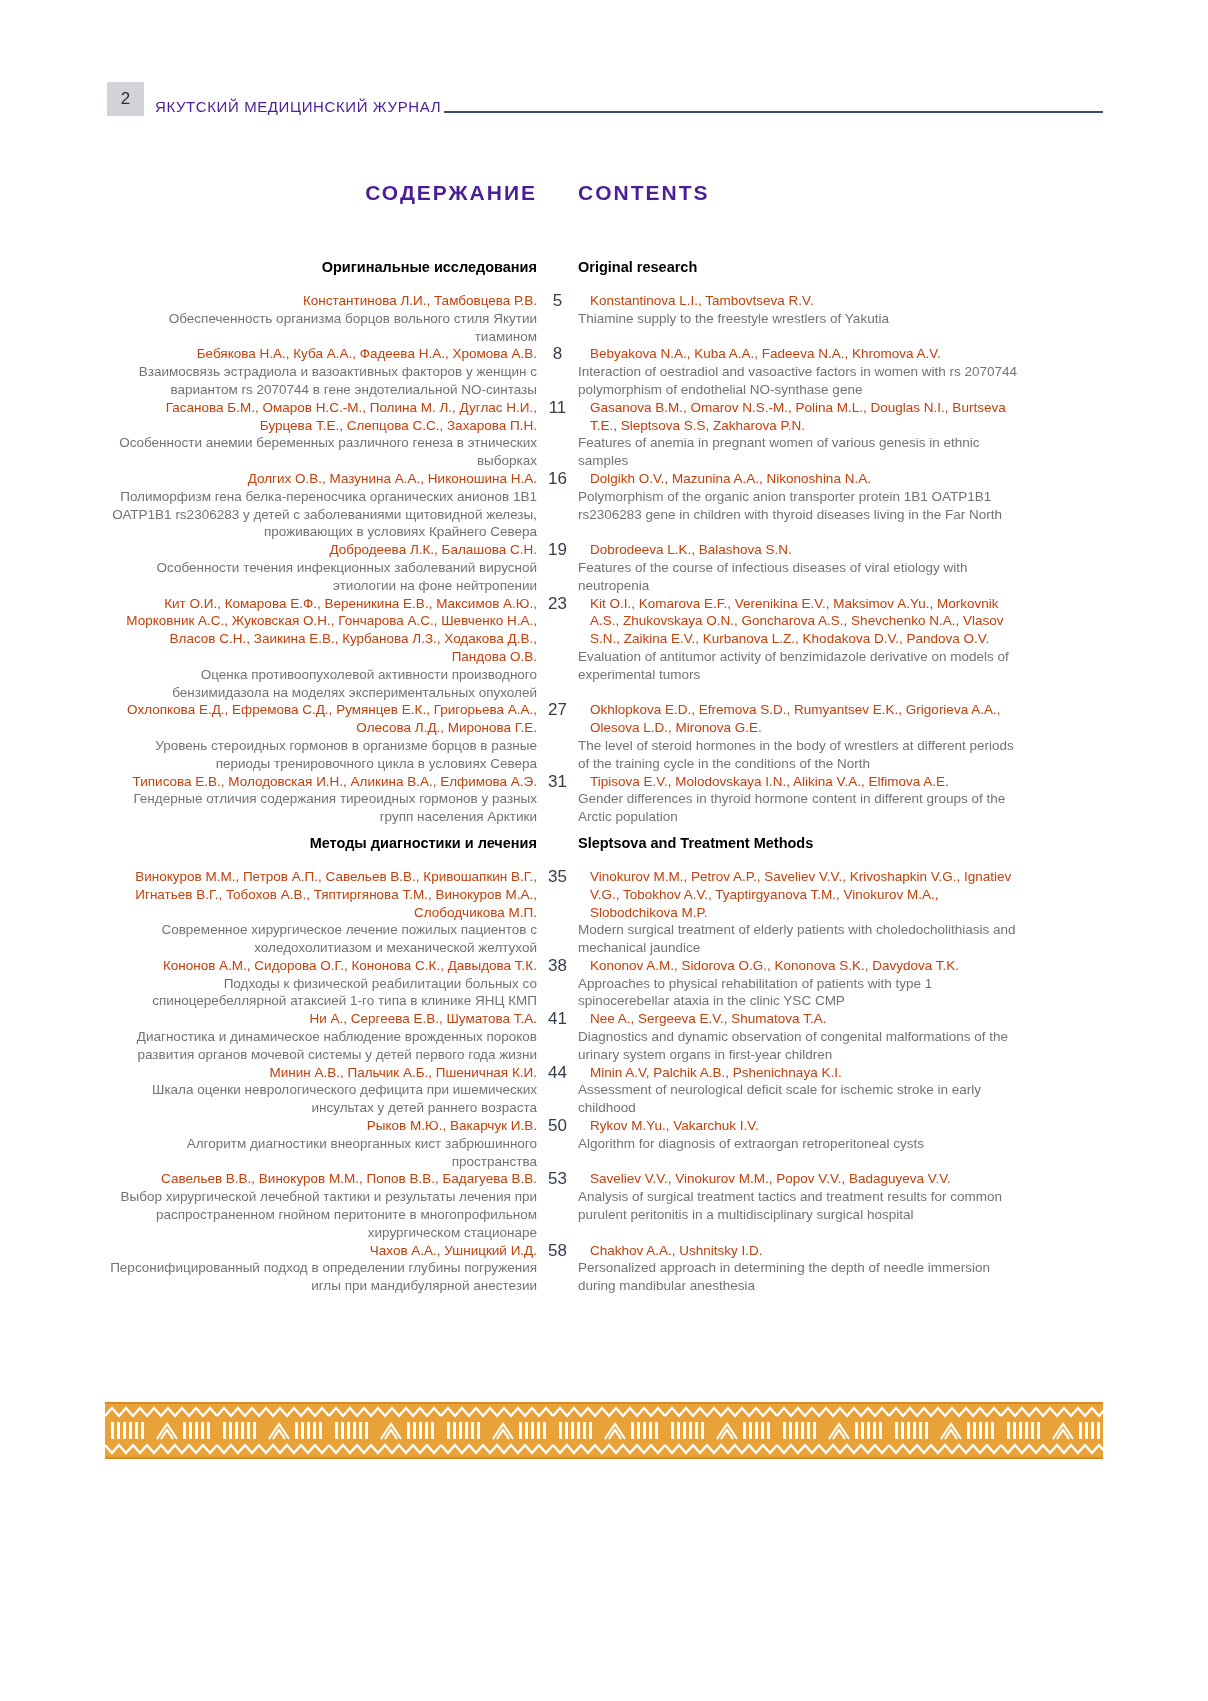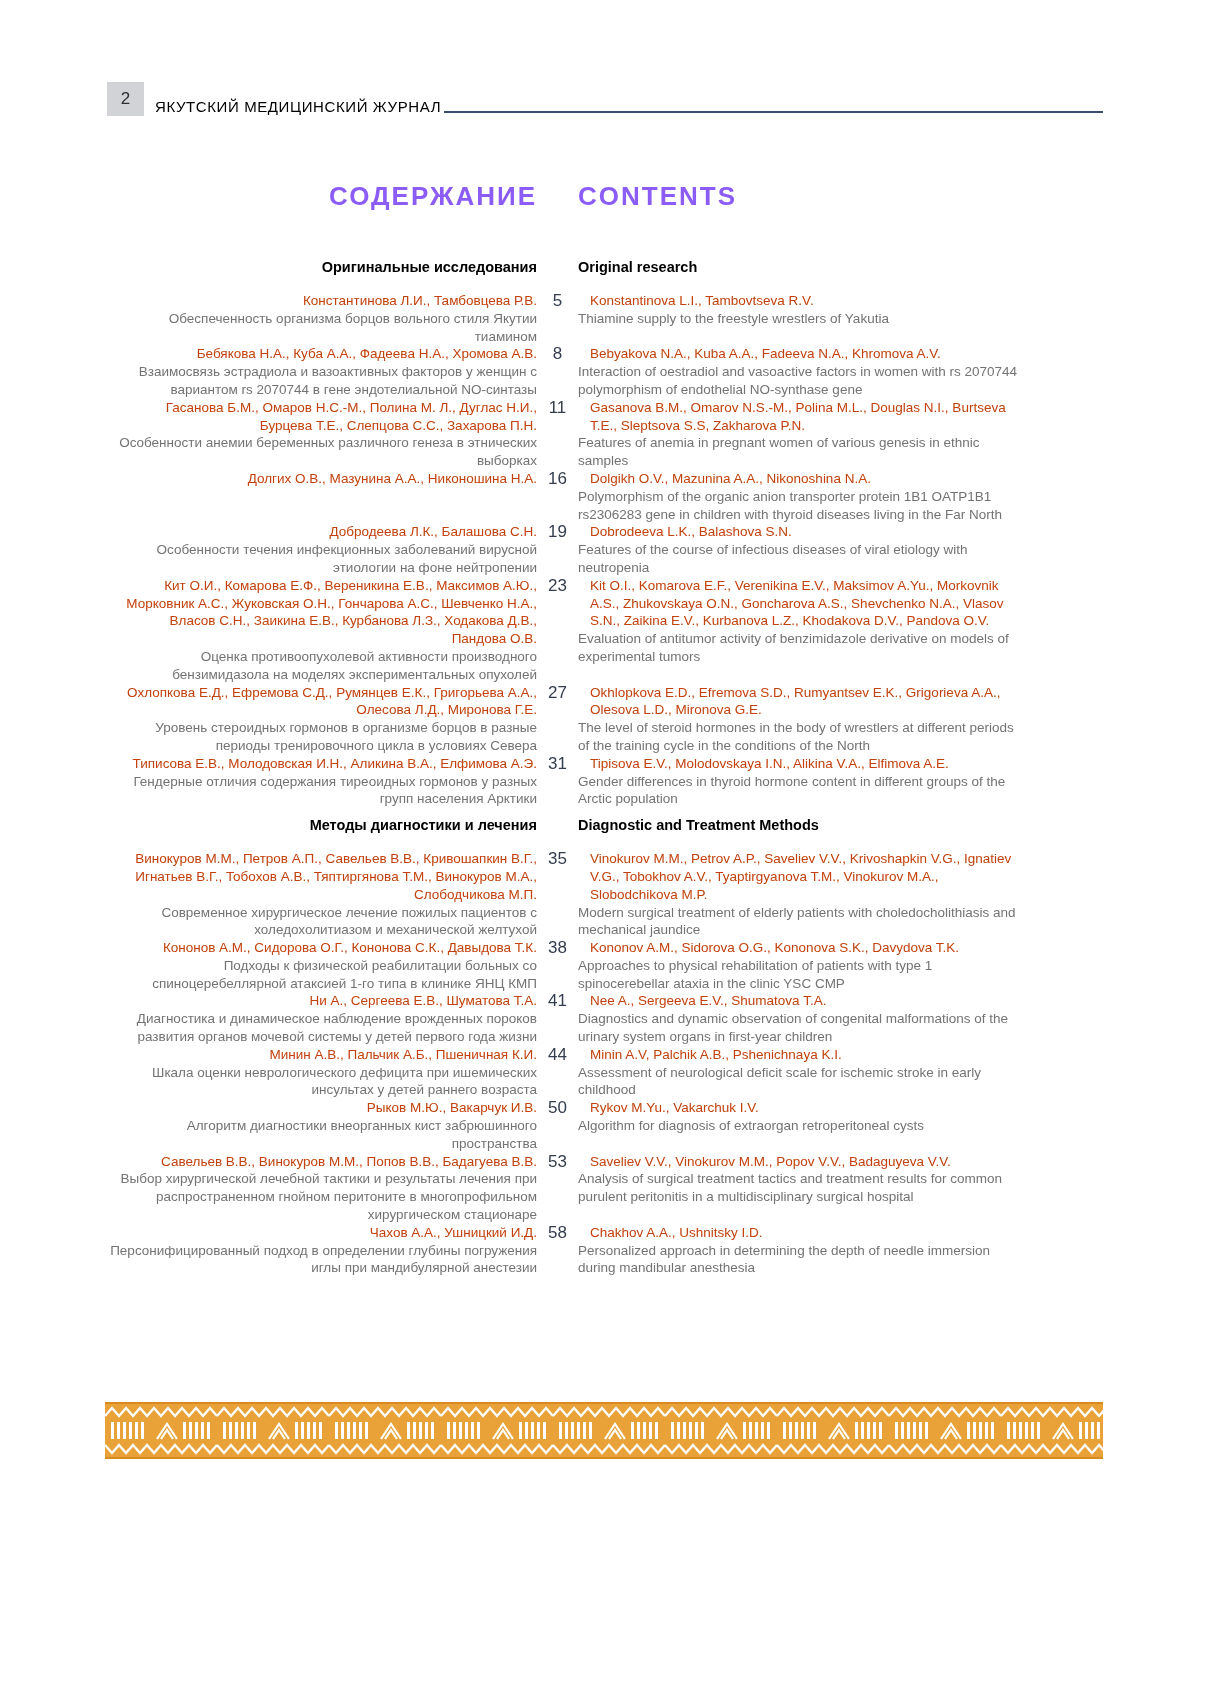--- a/index.html
+++ b/index.html
@@ -16,37 +16,37 @@
   .page-header {
     position: absolute; left: 107px; right: 105px; top: 82px;
     display: flex; align-items: flex-end;
   }
   .page-num-box {
     width: 37px; height: 34px; background: #d2d3d6; color: #2e2e2e;
     font-size: 17px; display: flex; align-items: center; justify-content: center;
   }
   .journal-name {
     margin-left: 11px; font-size: 15px; letter-spacing: 0.6px;
-    color: #000000; padding-bottom: 1px; white-space: nowrap;
+    color: #4c1d95; padding-bottom: 1px; white-space: nowrap;
   }
   .header-rule {
     flex: 1 1 auto; height: 0; border-bottom: 2px solid #3c4c70;
     margin-left: 3px; margin-bottom: 3px;
   }
 
   
   .row { display: flex; align-items: flex-start; }
   .col-ru { width: 430px; text-align: right; }
   .col-page { width: 41px; text-align: center; }
   .col-en { width: 440px; text-align: left; }
 
   
   .toc-title { position: absolute; left: 107px; top: 181px; }
   .toc-title .t {
-    font-size: 26px; font-weight: bold; letter-spacing: 2px; color: #8b5cf6;
+    font-size: 21px; font-weight: bold; letter-spacing: 2px; color: #4c1d95;
   }
 
   
   .toc { position: absolute; left: 107px; top: 258px; }
   .section-header {
     font-size: 14.5px; font-weight: bold; color: #000000;
     line-height: 19px; margin-bottom: 15px;
   }
   .section-header.second { margin-top: 8px; }
   .entry { font-size: 13.5px; line-height: 17.8px; }
@@ -112,20 +112,21 @@
     <div class="col-page"><span class="pnum">11</span></div>
     <div class="col-en">
       <div class="authors">Gasanova B.M., Omarov N.S.-M., Polina M.L., Douglas N.I., Burtseva T.E., Sleptsova S.S, Zakharova P.N.</div>
       <div class="title">Features of anemia in pregnant women of various genesis in ethnic samples</div>
     </div>
   </div>
 
   <div class="row entry">
     <div class="col-ru">
       <div class="authors">Долгих О.В., Мазунина А.А., Никоношина Н.А.</div>
+      <div class="title">Полиморфизм гена белка-переносчика органических анионов 1В1 ОАТР1В1 rs2306283 у детей с заболеваниями щитовидной железы, проживающих в условиях Крайнего Севера</div>
     </div>
     <div class="col-page"><span class="pnum">16</span></div>
     <div class="col-en">
       <div class="authors">Dolgikh O.V., Mazunina A.A., Nikonoshina N.A.</div>
       <div class="title">Polymorphism of the organic anion transporter protein 1B1 OATP1B1 rs2306283 gene in children with thyroid diseases living in the Far North</div>
     </div>
   </div>
 
   <div class="row entry">
     <div class="col-ru">
@@ -171,21 +172,21 @@
     <div class="col-page"><span class="pnum">31</span></div>
     <div class="col-en">
       <div class="authors">Tipisova E.V., Molodovskaya I.N., Alikina V.A., Elfimova A.E.</div>
       <div class="title">Gender differences in thyroid hormone content in different groups of the Arctic population</div>
     </div>
   </div>
 
   <div class="row section-header second">
     <div class="col-ru"><span>Методы диагностики и лечения</span></div>
     <div class="col-page"></div>
-    <div class="col-en"><span>Diagnostic and Treatment Methods</span></div>
+    <div class="col-en"><span>Sleptsova and Treatment Methods</span></div>
   </div>
 
   <div class="row entry">
     <div class="col-ru">
       <div class="authors">Винокуров М.М., Петров А.П., Савельев В.В., Кривошапкин В.Г., Игнатьев В.Г., Тобохов А.В., Тяптиргянова Т.М., Винокуров М.А., Слободчикова М.П.</div>
       <div class="title">Современное хирургическое лечение пожилых пациентов с холедохолитиазом и механической желтухой</div>
     </div>
     <div class="col-page"><span class="pnum">35</span></div>
     <div class="col-en">
       <div class="authors">Vinokurov M.M., Petrov A.P., Saveliev V.V., Krivoshapkin V.G., Ignatiev V.G., Tobokhov A.V., Tyaptirgyanova T.M., Vinokurov M.A., Slobodchikova M.P.</div>

